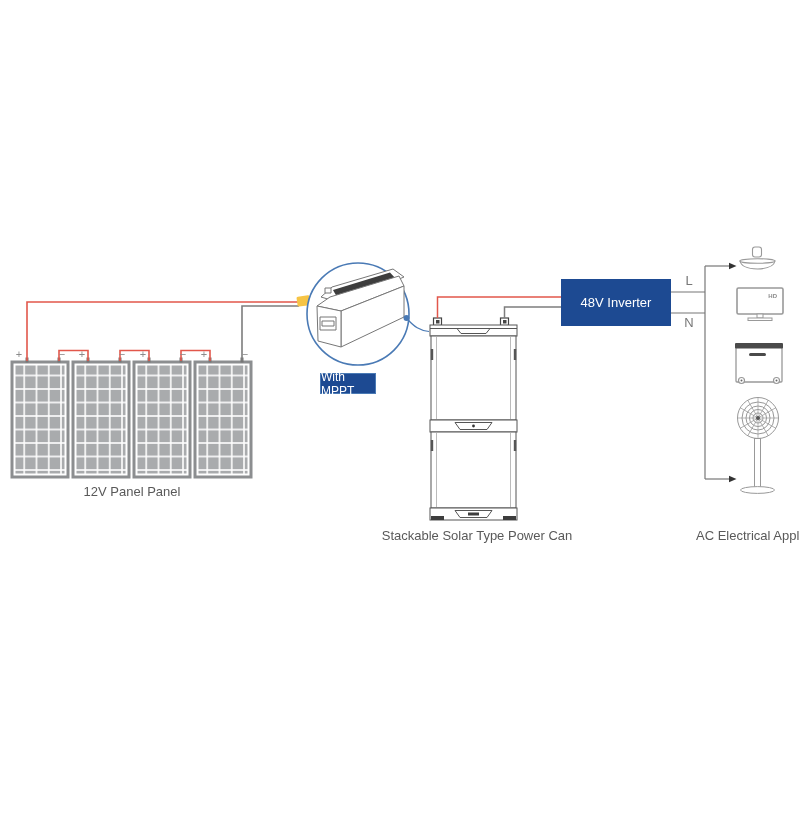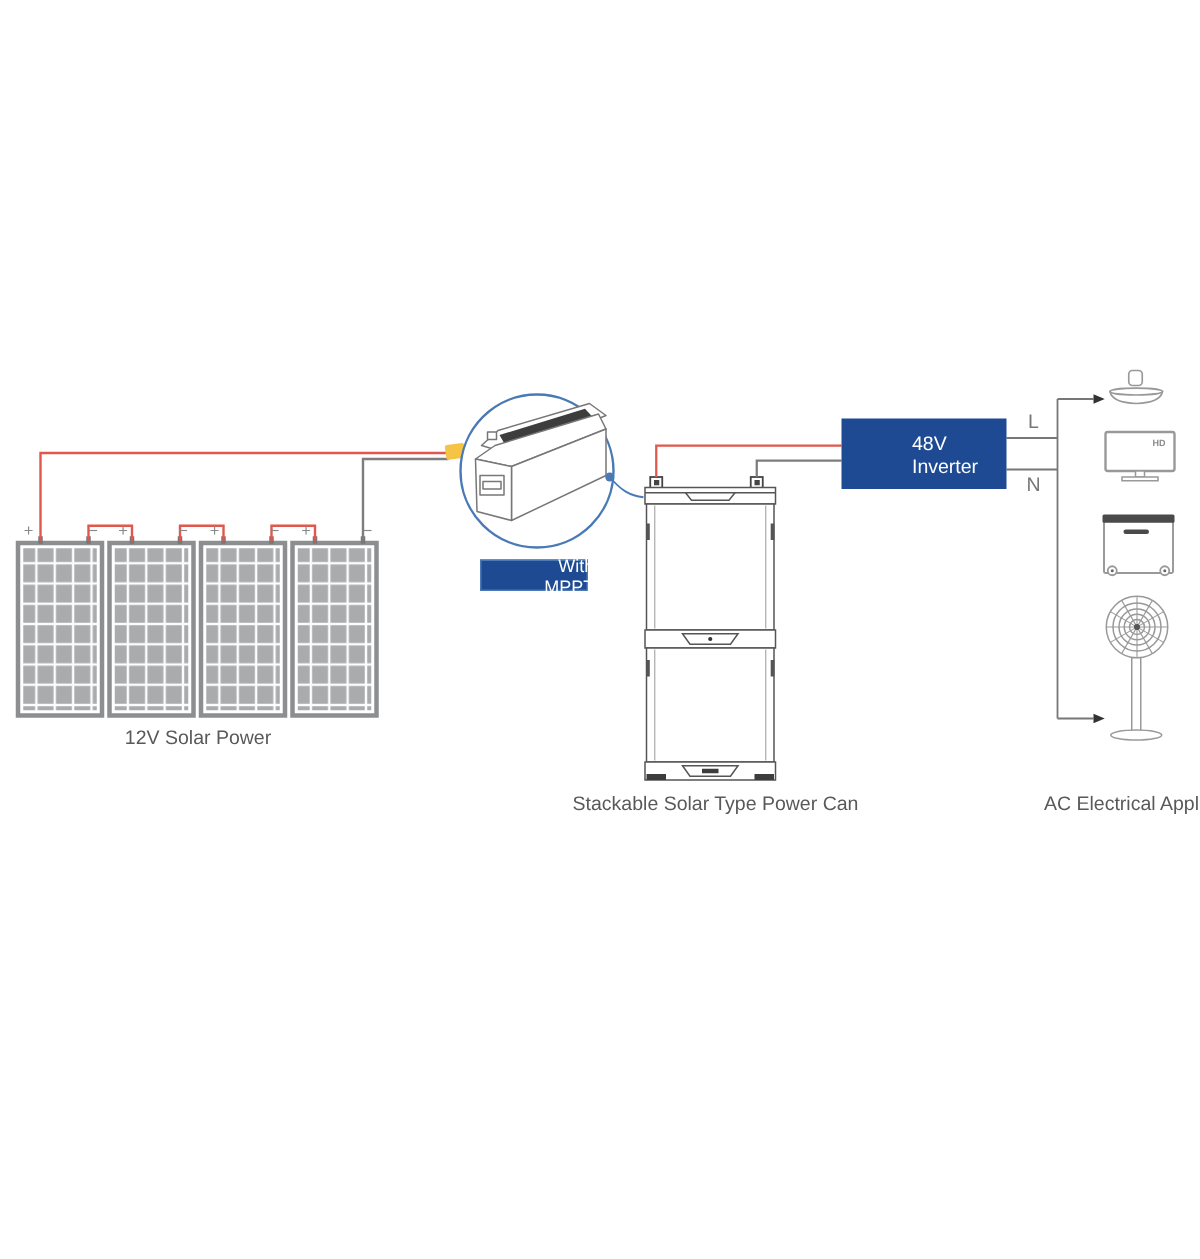--- a/index.html
+++ b/index.html
@@ -36,27 +36,25 @@
     color: #777777;
     text-align: center;
   }
   .blue-box {
     position: absolute;
     background: var(--accent-blue, #1d4a92);
     color: #ffffff;
     display: flex;
     align-items: center;
     justify-content: center;
-    padding-left: 47px;
   }
   .mppt-badge {
-    left: 320px; top: 373px; width: 72px; height: 21px;
+    left: 320px; top: 373px; width: 56px; height: 21px;
     font-size: 12px;
     border: 1px solid var(--callout-blue, #4a7ab5);
-    text-align: right;
   }
   .inverter-box {
     left: 561px; top: 279px; width: 110px; height: 47px;
     font-size: 13px;
   }
   .nowrap { white-space: nowrap; }
 </style>
 </head>
 <body>
 
@@ -230,21 +228,21 @@
 
   <span class="term" style="left:13px">+</span>
   <span class="term" style="left:56px">−</span>
   <span class="term" style="left:76px">+</span>
   <span class="term" style="left:116px">−</span>
   <span class="term" style="left:137px">+</span>
   <span class="term" style="left:177px">−</span>
   <span class="term" style="left:198px">+</span>
   <span class="term" style="left:239px">−</span>
 
-  <div class="lbl center" style="left:12px; top:484px; width:240px">12V Solar Power</div>
+  <div class="lbl center" style="left:12px; top:484px; width:240px">12V Panel Panel</div>
 
   <div class="blue-box mppt-badge">With MPPT</div>
 
   <div class="blue-box inverter-box">48V Inverter</div>
 
   <span class="ln-label" style="top:273px">L</span>
   <span class="ln-label" style="top:315px">N</span>
 
   <div class="lbl center" style="left:352px; top:528px; width:250px">Stackable Solar Type Power Can</div>
 

